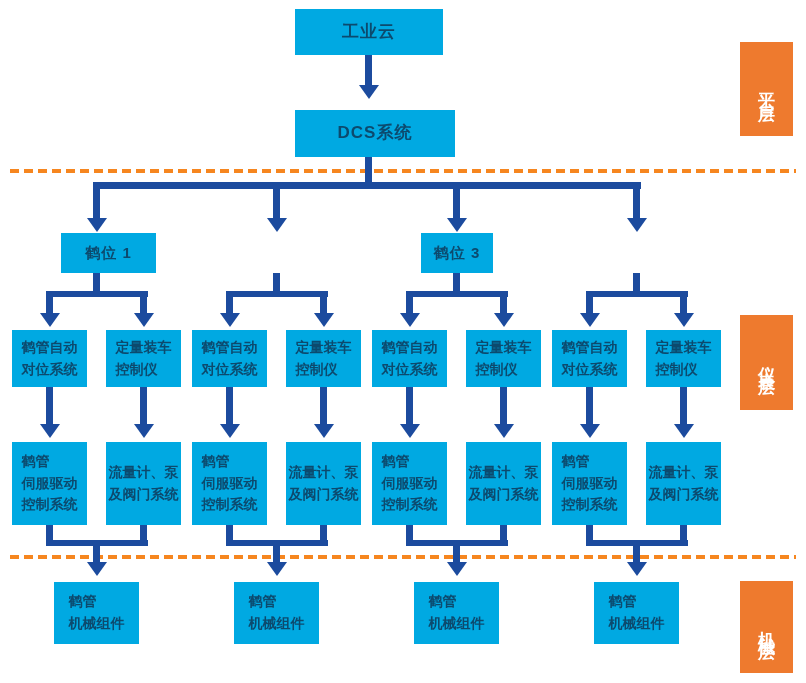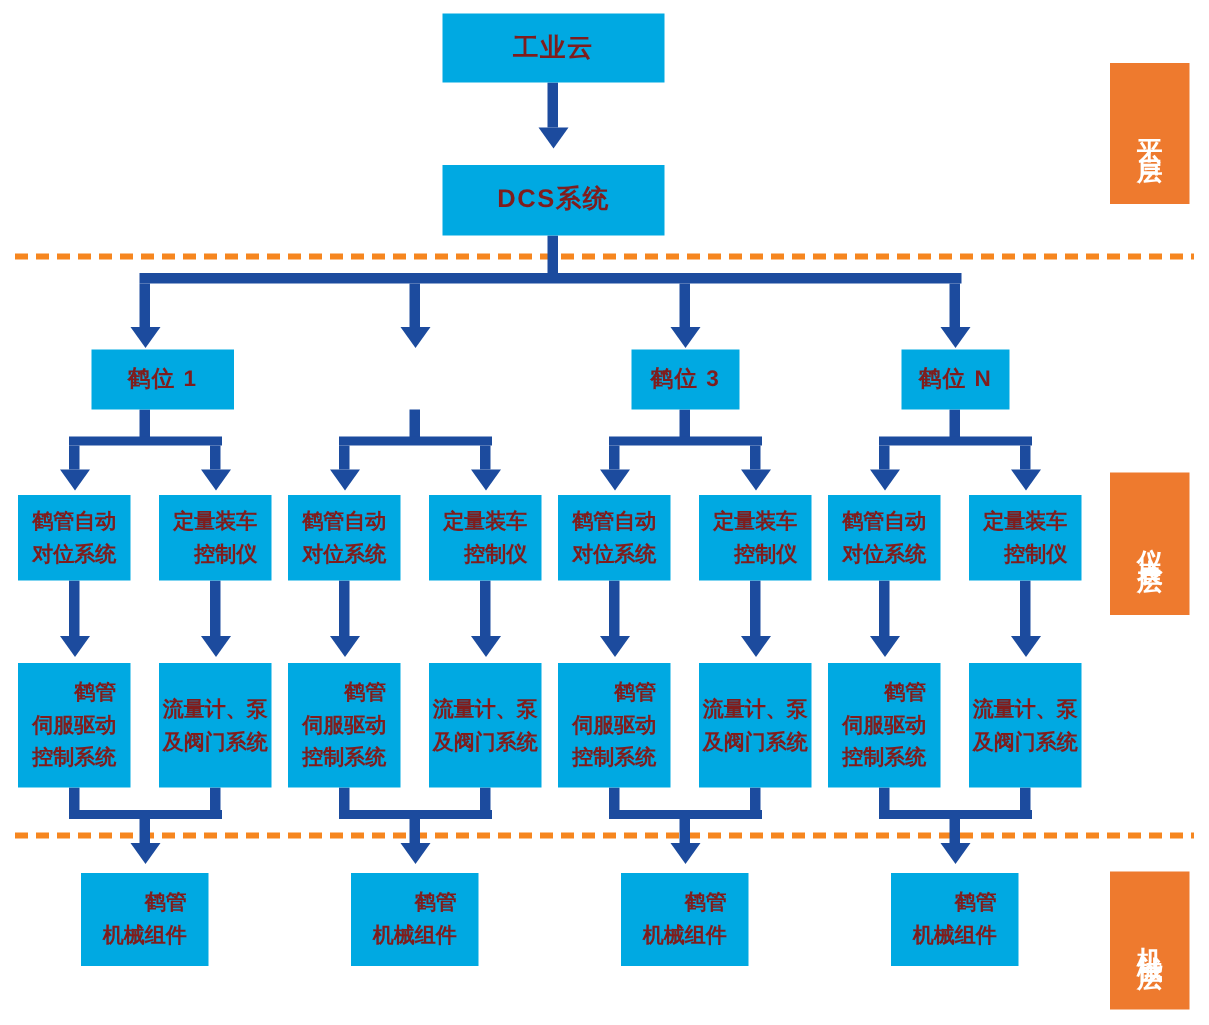--- a/index.html
+++ b/index.html
@@ -11,22 +11,22 @@
   .vline{position:absolute;width:7px;background:#1c4b9e;z-index:2;}
   .hline{position:absolute;height:7px;background:#1c4b9e;z-index:2;}
   .bar{height:6px;}
   .ahead{position:absolute;width:0;height:0;
     border-left:10px solid transparent;border-right:10px solid transparent;
     border-top:14px solid #1c4b9e;z-index:2;}
   
   .dash{position:absolute;left:10px;right:10px;height:4px;z-index:1;
     background:repeating-linear-gradient(90deg,#f6861f 0 9px,rgba(0,0,0,0) 9px 14px);}
   
-  .node{position:absolute;background:#00a9e2;color:#7f1d1d;font-weight:bold;
-    display:flex;align-items:center;justify-content:center;text-align:right;
+  .node{position:absolute;background:#00a9e2;color:#0c4a6e;font-weight:bold;
+    display:flex;align-items:center;justify-content:center;text-align:left;
     white-space:pre-line;z-index:3;line-height:1.55;}
   .top-node{font-size:17px;letter-spacing:1px;}
   .station{font-size:15px;letter-spacing:1px;}
   .sub{font-size:14px;}
   .bottom-node{font-size:14px;}
   
   .layer{position:absolute;left:740px;width:53px;background:#ee7a2e;color:#ffffff;
     font-weight:bold;font-size:17px;z-index:3;
     display:flex;align-items:center;justify-content:center;
     writing-mode:vertical-rl;text-orientation:upright;letter-spacing:7px;}
@@ -35,21 +35,21 @@
 </head>
 <body>
 
 <div class="canvas">
 
   <div class="node top-node" style="left:295px;top:9px;width:148px;height:46px">工业云</div>
 
   <div class="vline" style="left:365px;top:55px;height:30px"></div>
   <div class="ahead" style="left:359px;top:85px"></div>
 
-  <div class="node top-node" style="left:295px;top:110px;width:148px;height:47px">DCS系统</div>
+  <div class="node top-node" style="left:295px;top:110px;width:160px;height:47px">DCS系统</div>
 
   <div class="dash" style="top:169px"></div>
   <div class="dash" style="top:555px"></div>
 
   <div class="vline" style="left:365px;top:157px;height:25px"></div>
   <div class="hline" style="left:93px;top:182px;width:548px"></div>
 
   <div class="group" style="left:0px">
     <div class="vline" style="left:93px;top:189px;height:29px"></div>
     <div class="ahead" style="left:87px;top:218px"></div>
@@ -141,21 +141,20 @@
     <div class="hline bar" style="left:46px;top:540px;width:102px"></div>
     <div class="vline" style="left:93px;top:546px;height:16px"></div>
     <div class="ahead" style="left:87px;top:562px"></div>
     <div class="node bottom-node" style="left:54px;top:582px;width:85px;height:62px">鹤管
 机械组件</div>
   </div>
 
   <div class="group" style="left:540px">
     <div class="vline" style="left:93px;top:189px;height:29px"></div>
     <div class="ahead" style="left:87px;top:218px"></div>
-    <div class="node station" style="left:61px;top:233px;width:72px;height:40px">鹤位 N</div>
     <div class="vline" style="left:93px;top:273px;height:20px"></div>
     <div class="hline bar" style="left:46px;top:291px;width:102px"></div>
     <div class="vline" style="left:46px;top:297px;height:16px"></div>
     <div class="vline" style="left:140px;top:297px;height:16px"></div>
     <div class="ahead" style="left:40px;top:313px"></div>
     <div class="ahead" style="left:134px;top:313px"></div>
     <div class="node sub" style="left:12px;top:330px;width:75px;height:57px">鹤管自动
 对位系统</div>
     <div class="node sub" style="left:106px;top:330px;width:75px;height:57px">定量装车
 控制仪</div>

